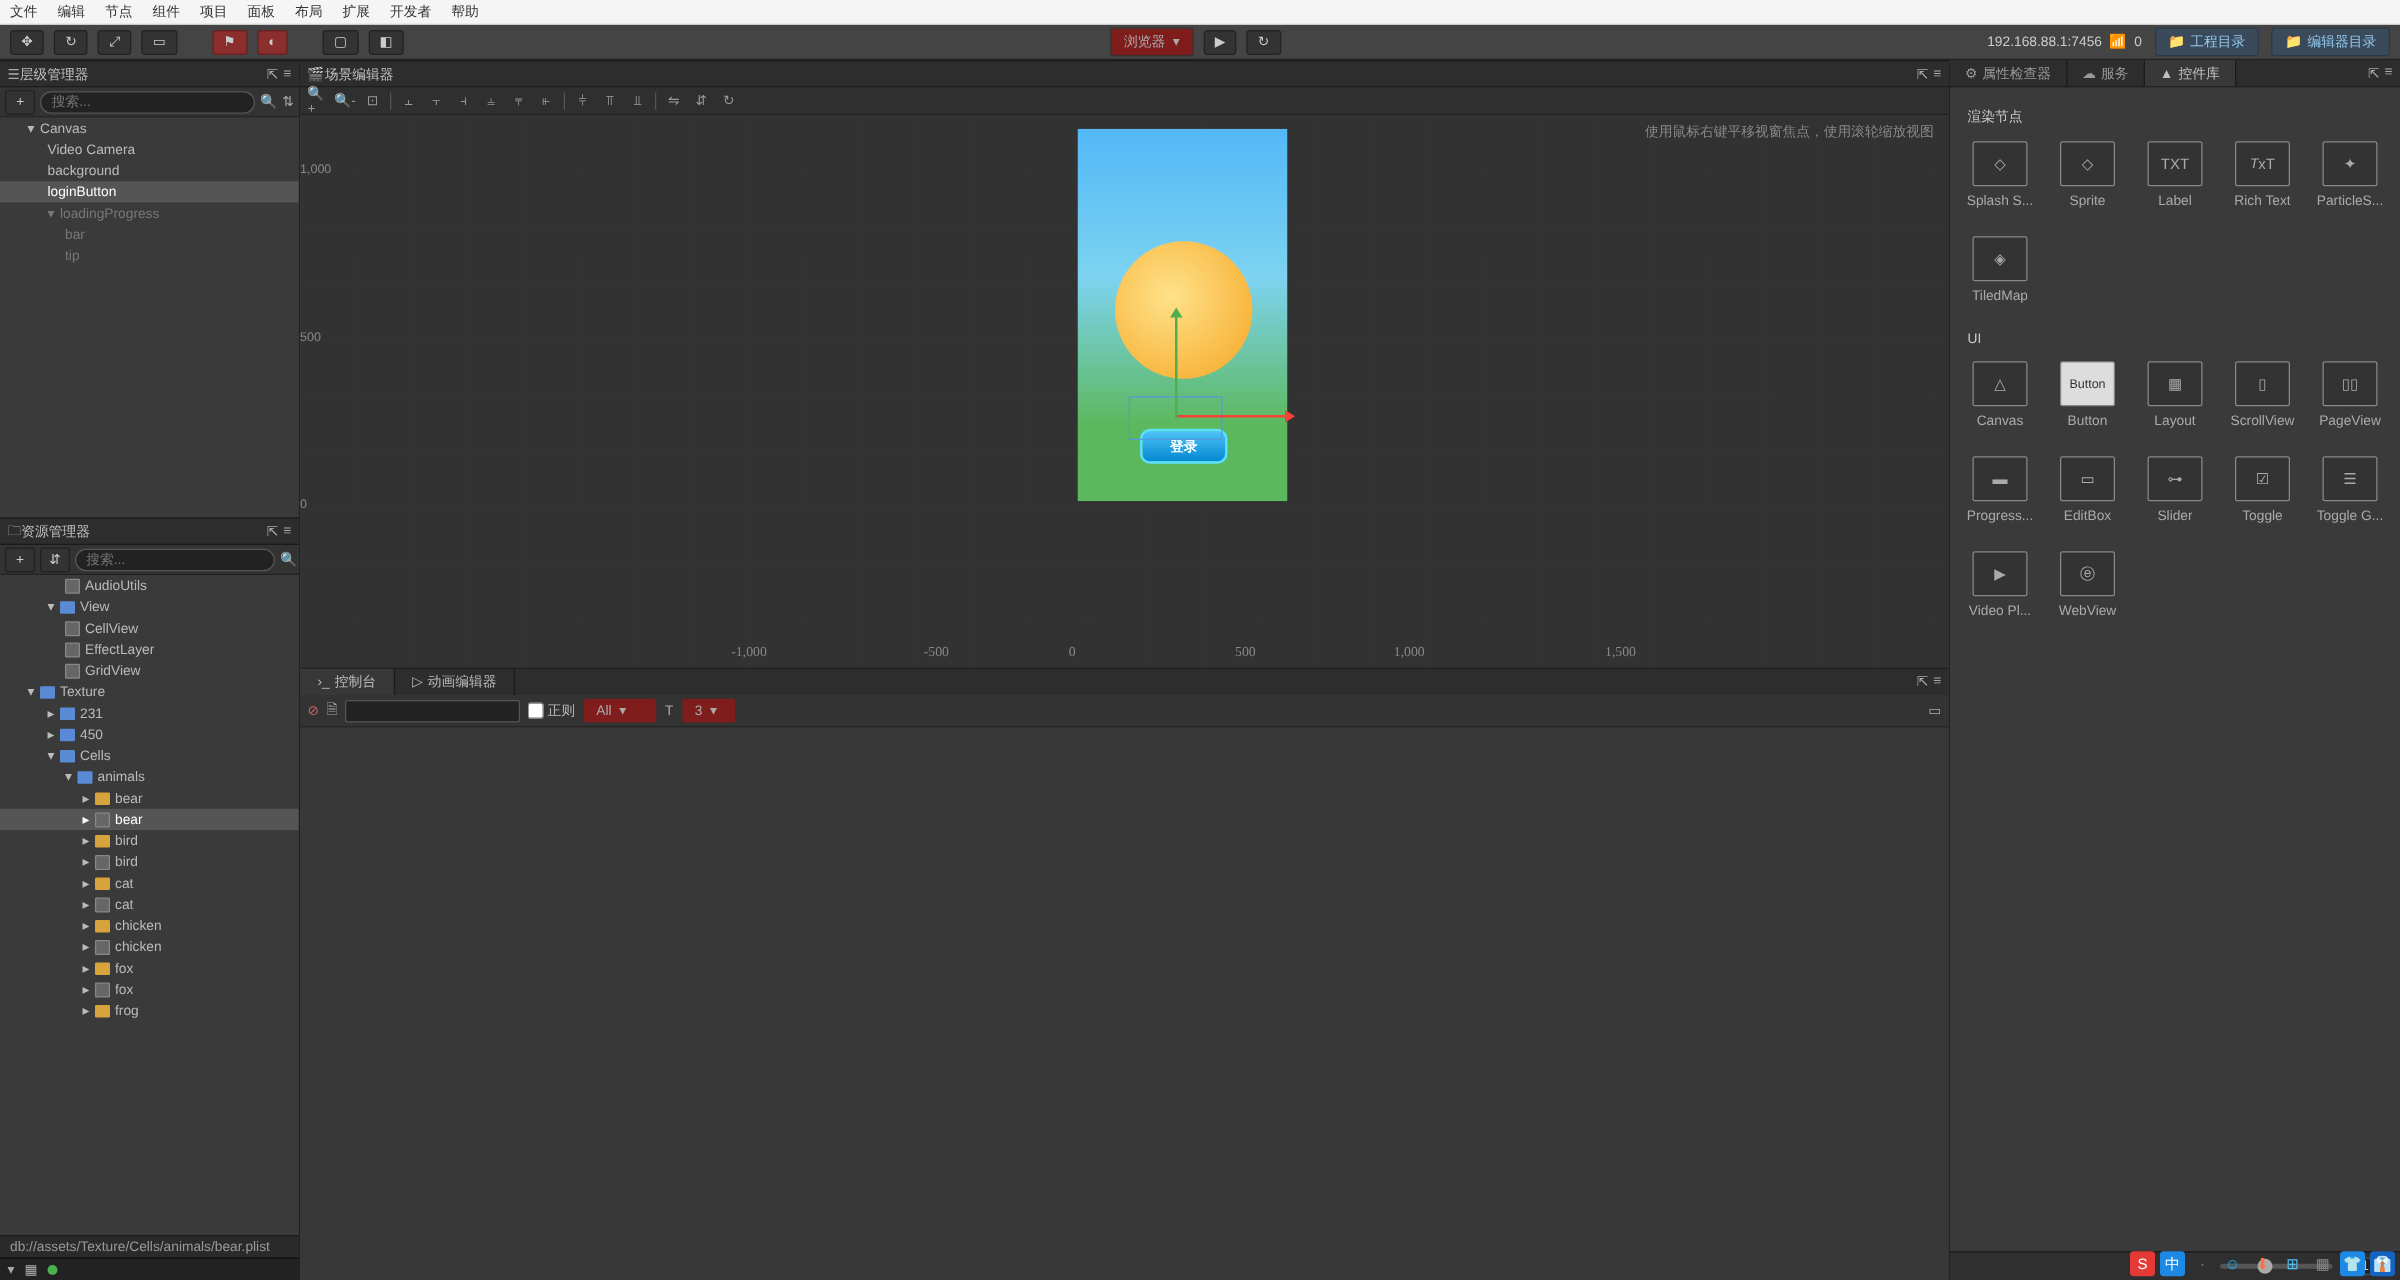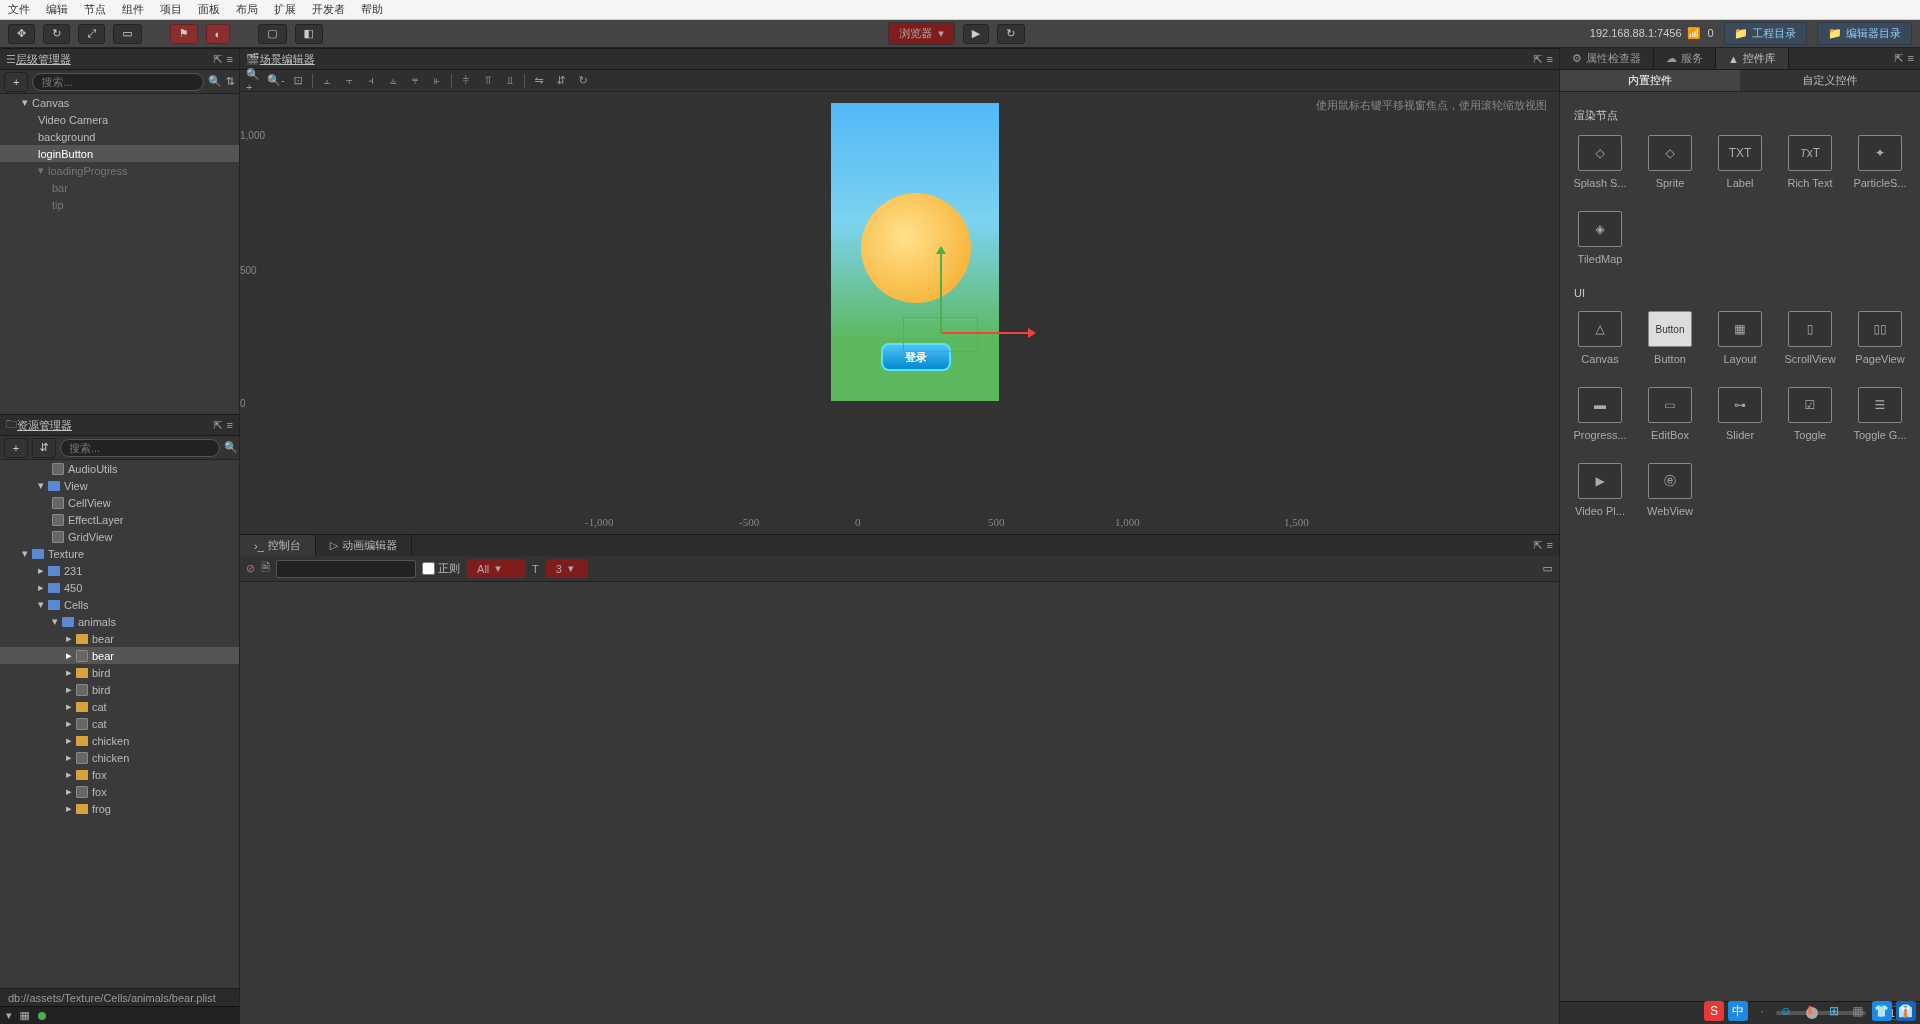--- a/index.html
+++ b/index.html
@@ -20,21 +20,21 @@
 .proj-btn { background: #3a4a5a; border: 1px solid #2a3a4a; color: #92c8ee; padding: 3px 10px; border-radius: 3px; display: flex; align-items: center; gap: 4px; }
 
 
 .main { flex: 1; display: flex; min-height: 0; }
 .left-col { width: 240px; display: flex; flex-direction: column; border-right: 1px solid #222; }
 .center-col { flex: 1; display: flex; flex-direction: column; border-right: 1px solid #222; }
 .right-col { width: 360px; display: flex; flex-direction: column; }
 
 
 .panel-header { background: #2d2d2d; height: 22px; display: flex; align-items: center; padding: 0 6px; border-bottom: 1px solid #1a1a1a; border-top: 1px solid #1a1a1a; }
-.panel-title { display: flex; align-items: center; gap: 4px; color: #c0c0c0; text-decoration: underline; }
+.panel-title { display: flex; align-items: center; gap: 4px; color: #c0c0c0; }
 .panel-header .icon-space { margin-left: auto; display: flex; gap: 4px; }
 .panel-tool-row { background: #333; height: 24px; display: flex; align-items: center; padding: 0 4px; gap: 4px; border-bottom: 1px solid #222;}
 .search-input { flex: 1; background: #222; border: 1px solid #555; border-radius: 10px; padding: 2px 8px; color: #888; height: 18px;}
 
 
 .tree { flex: 1; overflow: auto; background: #3a3a3a; color: #bbb; }
 .tree-row { display: flex; align-items: center; height: 17px; padding-left: 6px; cursor: pointer; }
 .tree-row.sel { background: #555; color: #fff; }
 .tree-row.dim { color: #777; }
 .caret { width: 10px; display: inline-block; }
@@ -49,21 +49,21 @@
 .scene-toolbar { background: #2f2f2f; height: 22px; display: flex; align-items: center; gap: 6px; padding: 0 6px; border-bottom: 1px solid #222; }
 .scene-toolbar .tool-ic { width: 16px; height: 16px; display: inline-flex; align-items: center; justify-content: center; color: #999; cursor: pointer; }
 .divider { width: 1px; height: 14px; background: #555; }
 .scene-canvas { flex: 1; background: #323232; position: relative; overflow: hidden; }
 .grid-overlay { position: absolute; inset: 0; background-image: linear-gradient(#3a3a3a 1px, transparent 1px), linear-gradient(90deg, #3a3a3a 1px, transparent 1px); background-size: 45px 45px; opacity:0.4;}
 .scene-hint { position: absolute; top: 6px; right: 12px; color: #888; font-size: 11px; }
 .ruler-h { position: absolute; left: 0; right: 0; bottom: 10px; height: 16px; display: flex; color: #888; font-size: 10px;}
 .ruler-h span { position: absolute; font-family: Liberation Serif, serif; }
 .yscale span { position: absolute; left: 0; color:#888; font-size:10px;}
 
-.game-preview { position: absolute; left: 590px; top: 10px; width: 170px; height: 300px; background: linear-gradient(180deg, #52b8f7 0%, #7dd3f0 40%, #5cb85c 80%); border: 1px solid #333; overflow:hidden;}
+.game-preview { position: absolute; left: 621px; top: 10px; width: 170px; height: 300px; background: linear-gradient(180deg, #52b8f7 0%, #7dd3f0 40%, #5cb85c 80%); border: 1px solid #333; overflow:hidden;}
 .game-preview .char { position:absolute; left:30px; top:90px; width:110px; height:110px; border-radius:50%; background: radial-gradient(circle at 40% 40%, #ffe28a, #f5a623); }
 .game-preview .btn-play { position:absolute; left: 50px; bottom: 30px; width: 70px; height: 28px; background: linear-gradient(180deg,#4fc3f7, #0288d1); border-radius: 8px; border: 2px solid #5ce0ff; display:flex; align-items:center; justify-content:center; color:#fff; font-weight:bold;}
 .sel-box { position:absolute; left:663px; top:225px; width:75px; height:35px; border:1px solid #5598e0; }
 .arrow-x { position:absolute; left:700px; top:240px; width:90px; height:2px; background:#f44336; }
 .arrow-x::after { content:""; position:absolute; right:-6px; top:-4px; border-left:8px solid #f44336; border-top:5px solid transparent; border-bottom:5px solid transparent;}
 .arrow-y { position:absolute; left:700px; top:160px; width:2px; height:82px; background:#4caf50; }
 .arrow-y::before { content:""; position:absolute; left:-4px; top:-6px; border-bottom:8px solid #4caf50; border-left:5px solid transparent; border-right:5px solid transparent;}
 
 
 .console-tabs { background: #2d2d2d; height: 22px; display: flex; align-items: center; border-top: 1px solid #1a1a1a; }
@@ -399,24 +399,20 @@
   <div class="right-col">
     <div class="right-tabs">
       <div class="rtab">⚙ <span>属性检查器</span></div>
       <div class="rtab">☁ <span>服务</span></div>
       <div class="rtab active">▲ <span>控件库</span></div>
       <div class="icon-space" style="margin-left:auto;padding-right:6px;display:flex;gap:4px">
           <span>⇱</span>
           <span>≡</span>
         </div>
     </div>
-    <div class="rsub-tabs">
-      <div class="rsub active">内置控件</div>
-      <div class="rsub">自定义控件</div>
-    </div>
     <div class="widget-scroll">
       <div class="section-title">渲染节点</div>
       <div class="widget-grid">
         <div class="widget-item">
             <div class="widget-icon">◇</div>
             <div class="widget-label">Splash S...</div>
           </div>
         <div class="widget-item">
             <div class="widget-icon">◇</div>
             <div class="widget-label">Sprite</div>

